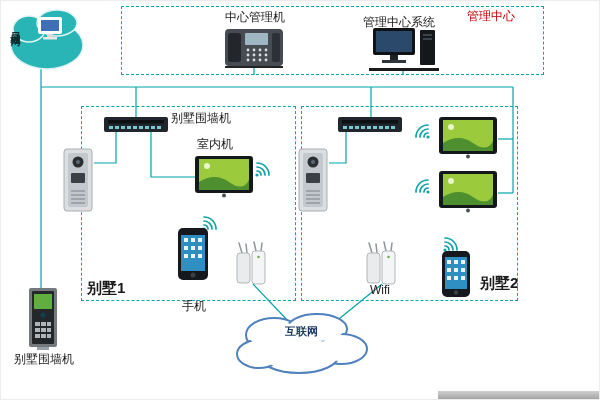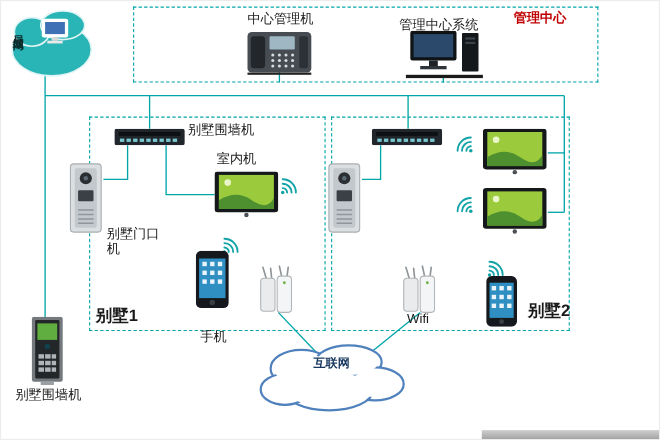--- a/index.html
+++ b/index.html
@@ -5,21 +5,21 @@
   *{box-sizing:border-box}
   html,body{margin:0;padding:0}
   body{font-family:"Liberation Sans","DejaVu Sans",sans-serif;background:#fff}
   .canvas{position:relative;width:600px;height:400px;background:#fff;overflow:hidden;border:1px solid #ececec}
   .dash-box{position:absolute;border:1px dashed #00a5a8;z-index:1}
   .lines{position:absolute;left:0;top:0;z-index:2}
   .dev{position:absolute;z-index:3;line-height:0}
   .lbl{position:absolute;z-index:4;font-size:12px;color:#1a1a1a;line-height:1.2;white-space:nowrap}
   .lbl.wrap{white-space:normal}
   .bold{font-weight:bold;font-size:15px}
-  .red{color:#c00000;font-weight:bold;font-size:12px}
+  .red{color:#c00000;font-weight:normal;font-size:12px}
   .vert{writing-mode:vertical-rl;letter-spacing:3px;font-size:10px;color:#0b2a2a;font-weight:bold}
   .flip{transform:scaleX(-1)}
   .cloud-lbl{position:absolute;width:100%;text-align:center;top:24px;font-weight:bold;color:#17375e;font-size:11px;z-index:4}
   .graybar{position:absolute;z-index:5;background:linear-gradient(#cfcfcf,#9a9a9a)}
 </style>
 </head>
 <body>
 
 <div class="canvas">
 
@@ -174,21 +174,20 @@
       <circle cx="15" cy="14" r="2" fill="#5b6a73"></circle>
       <rect x="8" y="25" width="14" height="10" rx="1" fill="#3a4046"></rect>
       <g stroke="#8e969b" stroke-width="1.4">
         <line x1="8" y1="43" x2="22" y2="43"></line>
           <line x1="8" y1="47" x2="22" y2="47"></line>
           <line x1="8" y1="51" x2="22" y2="51"></line>
           <line x1="8" y1="55" x2="22" y2="55"></line>
       </g>
     </svg>
   </div>
-  <div class="lbl wrap" style="left:96px;top:204px;width:48px">别墅门口机</div>
 
   <div class="dev" style="left:297px;top:147px">
     <svg width="30" height="64" viewBox="0 0 30 64">
       <rect x="1" y="1" width="28" height="62" rx="3" fill="#dcdfe1" stroke="#a8adb0"></rect>
       <rect x="5" y="5" width="20" height="54" rx="2" fill="#c3c8cc"></rect>
       <circle cx="15" cy="14" r="5.5" fill="#2b2f33"></circle>
       <circle cx="15" cy="14" r="2" fill="#5b6a73"></circle>
       <rect x="8" y="25" width="14" height="10" rx="1" fill="#3a4046"></rect>
       <g stroke="#8e969b" stroke-width="1.4">
         <line x1="8" y1="43" x2="22" y2="43"></line>

